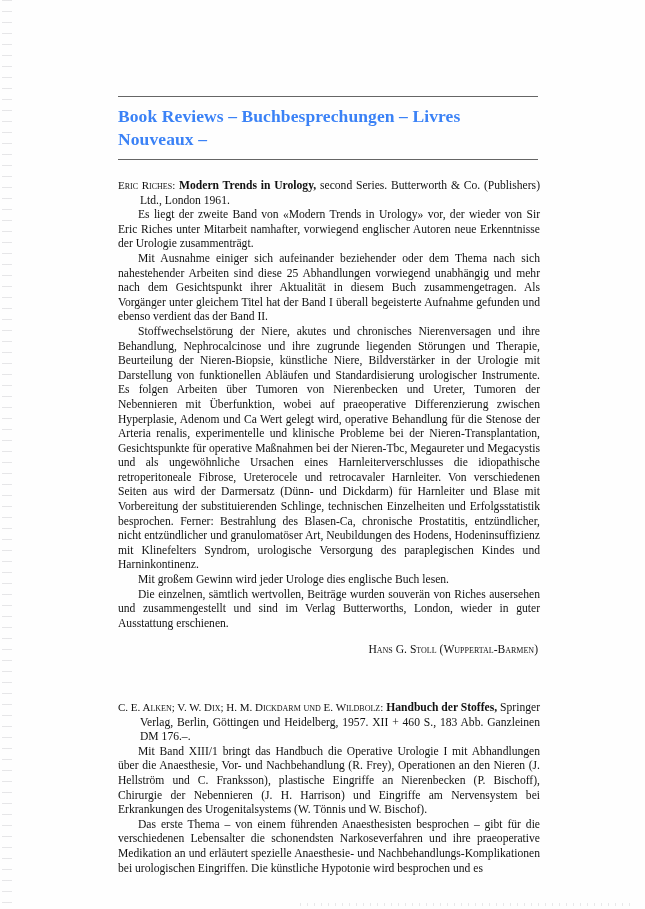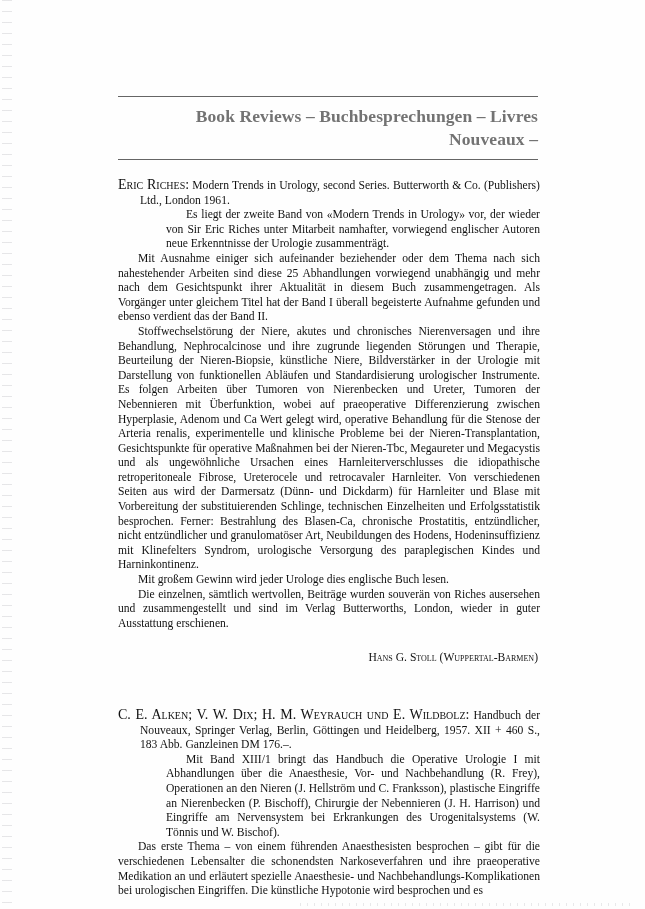--- a/index.html
+++ b/index.html
@@ -33,27 +33,27 @@
     height: 1px;
     background: #4a4a4a;
     width: 100%;
     opacity: .85;
   }
   .rule.top { margin-bottom: 0px; }
   .rule.bottom { margin-top: 1px; }
   .rule-spacer { height: 2px; }
 
   .section-title {
-    text-align: right;
+    text-align: left;
     font-weight: bold;
     font-size: 17.5px;
     line-height: 23px;
     letter-spacing: .1px;
     padding: 6px 0 7px 0;
-    color: #737373;
+    color: #3b82f6;
   }
   .section-title .line2 { display: block; }
 
   
   .reviews {
     position: absolute;
     left: 118px;
     top: 178px;
     width: 422px;
   }
@@ -69,41 +69,41 @@
     text-indent: 0;
     padding-left: 0;
   }
   .ref .hang {
     display: block;
     padding-left: 22px;
     text-indent: -22px;
   }
   .sc {
     font-variant: small-caps;
-    font-size: 14px;
+    font-size: 11px;
   }
-  .bold { font-weight: normal; }
+  .bold { font-weight: bold; }
 
   p.body {
     margin: 0;
     font-size: 11.6px;
     line-height: 14.6px;
     text-align: justify;
     text-indent: 20px;
     hyphens: auto;
     -webkit-hyphens: auto;
   }
 
-  p.body.first { margin-top: 0px; margin-left: 48px; }
+  p.body.first { margin-top: 0px; }
 
   .signature {
     font-size: 11.6px;
     line-height: 14.6px;
     text-align: right;
-    margin-top: 20px;
+    margin-top: 12px;
     padding-right: 2px;
   }
 
   .gap-between-reviews { height: 22px; }
 
   
   .speckle {
     position: absolute;
     left: 2px;
     top: 0;
@@ -163,22 +163,22 @@
       <p class="body">Die einzelnen, sämtlich wertvollen, Beiträge wurden souverän von Riches ausersehen und zusammengestellt und sind im Verlag Butterworths, London, wieder in guter Ausstattung erschienen.</p>
 
       <div class="signature sc">Hans G. Stoll (Wuppertal-Barmen)</div>
     </div>
 
     <div class="gap-between-reviews"></div>
 
     <div class="review">
       <div class="ref">
         <span class="hang">
-          <span class="sc">C. E. Alken; V. W. Dix; H. M. Weyrauch und E. Wildbolz:</span>
-          <span class="bold">Handbuch der Nouveaux,</span>
+          <span class="sc">C. E. Alken; V. W. Dix; H. M. Dickdarm und E. Wildbolz:</span>
+          <span class="bold">Handbuch der Stoffes,</span>
           <span>Springer Verlag, Berlin, Göttingen und Heidelberg, 1957. XII + 460 S., 183 Abb. Ganzleinen DM 176.–.</span>
         </span>
       </div>
 
       <p class="body first">Mit Band XIII/1 bringt das Handbuch die Operative Urologie I mit Abhandlungen über die Anaesthesie, Vor- und Nachbehandlung (R. Frey), Operationen an den Nieren (J. Hellström und C. Franksson), plastische Eingriffe an Nierenbecken (P. Bischoff), Chirurgie der Nebennieren (J. H. Harrison) und Eingriffe am Nervensystem bei Erkrankungen des Urogenitalsystems (W. Tönnis und W. Bischof).</p>
       <p class="body">Das erste Thema – von einem führenden Anaesthesisten besprochen – gibt für die verschiedenen Lebensalter die schonendsten Narkoseverfahren und ihre praeoperative Medikation an und erläutert spezielle Anaesthesie- und Nachbehandlungs-Komplikationen bei urologischen Eingriffen. Die künstliche Hypotonie wird besprochen und es</p>
     </div>
 
   </div>
 </div>

